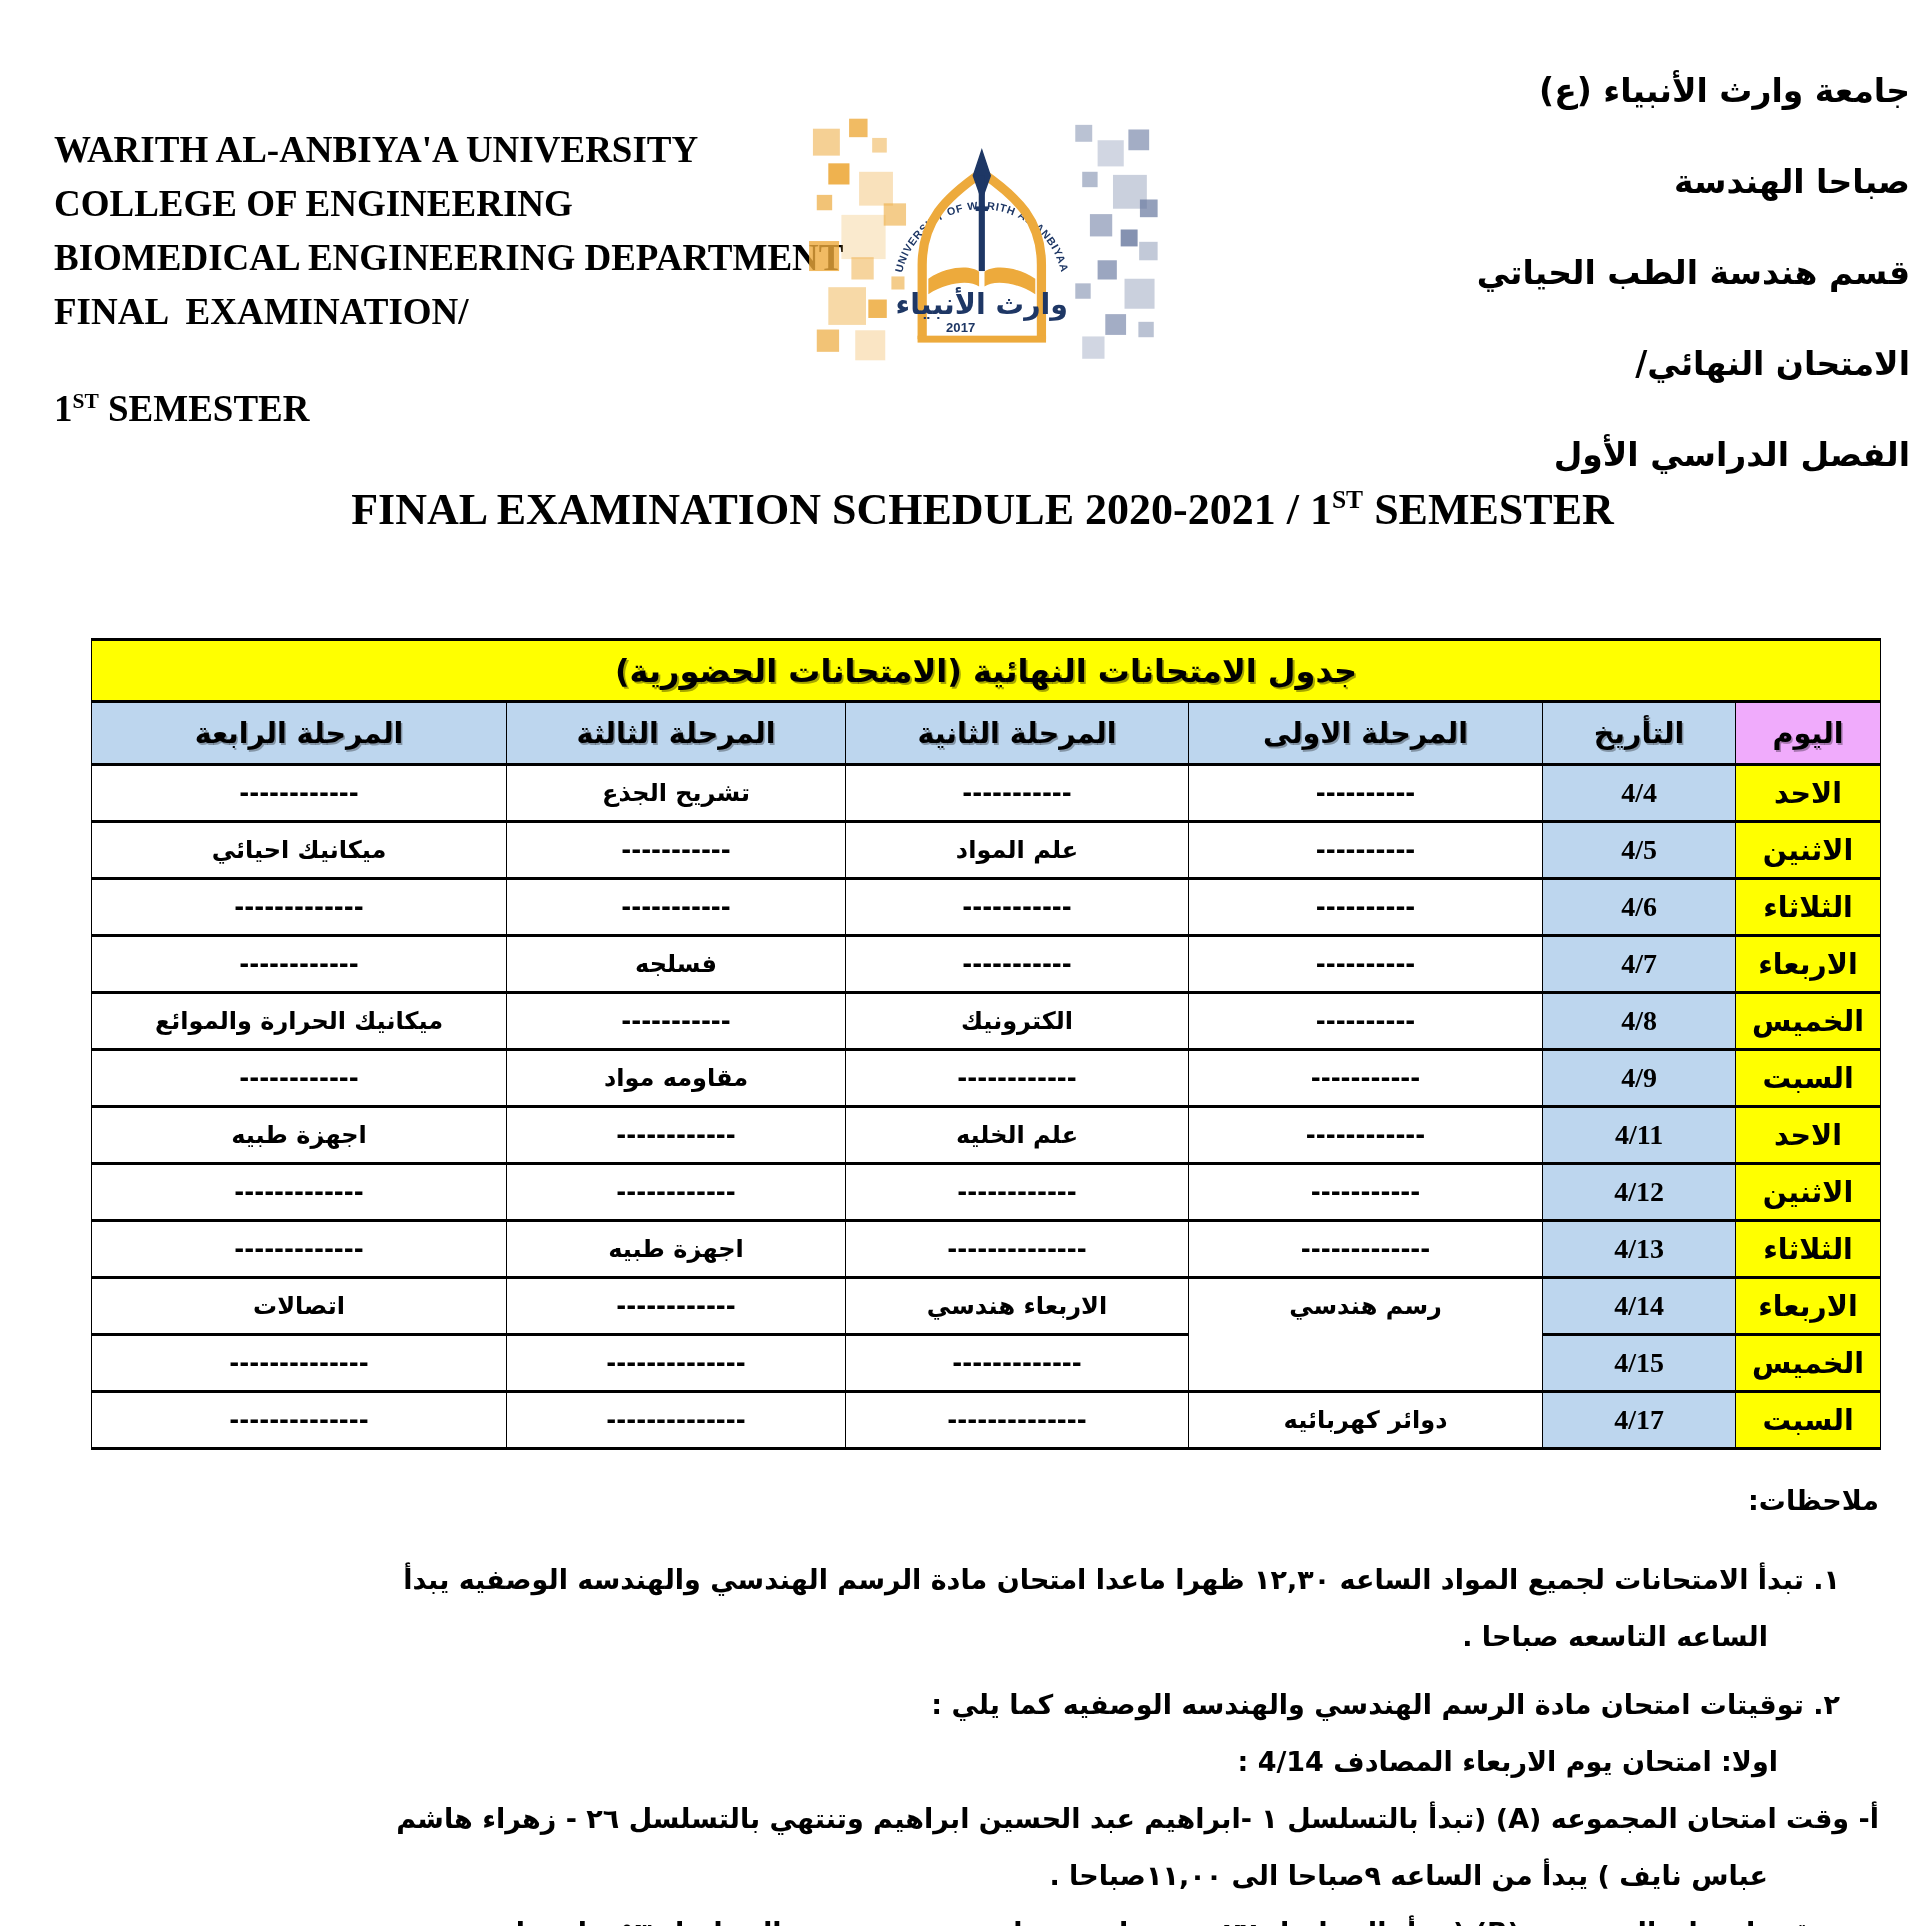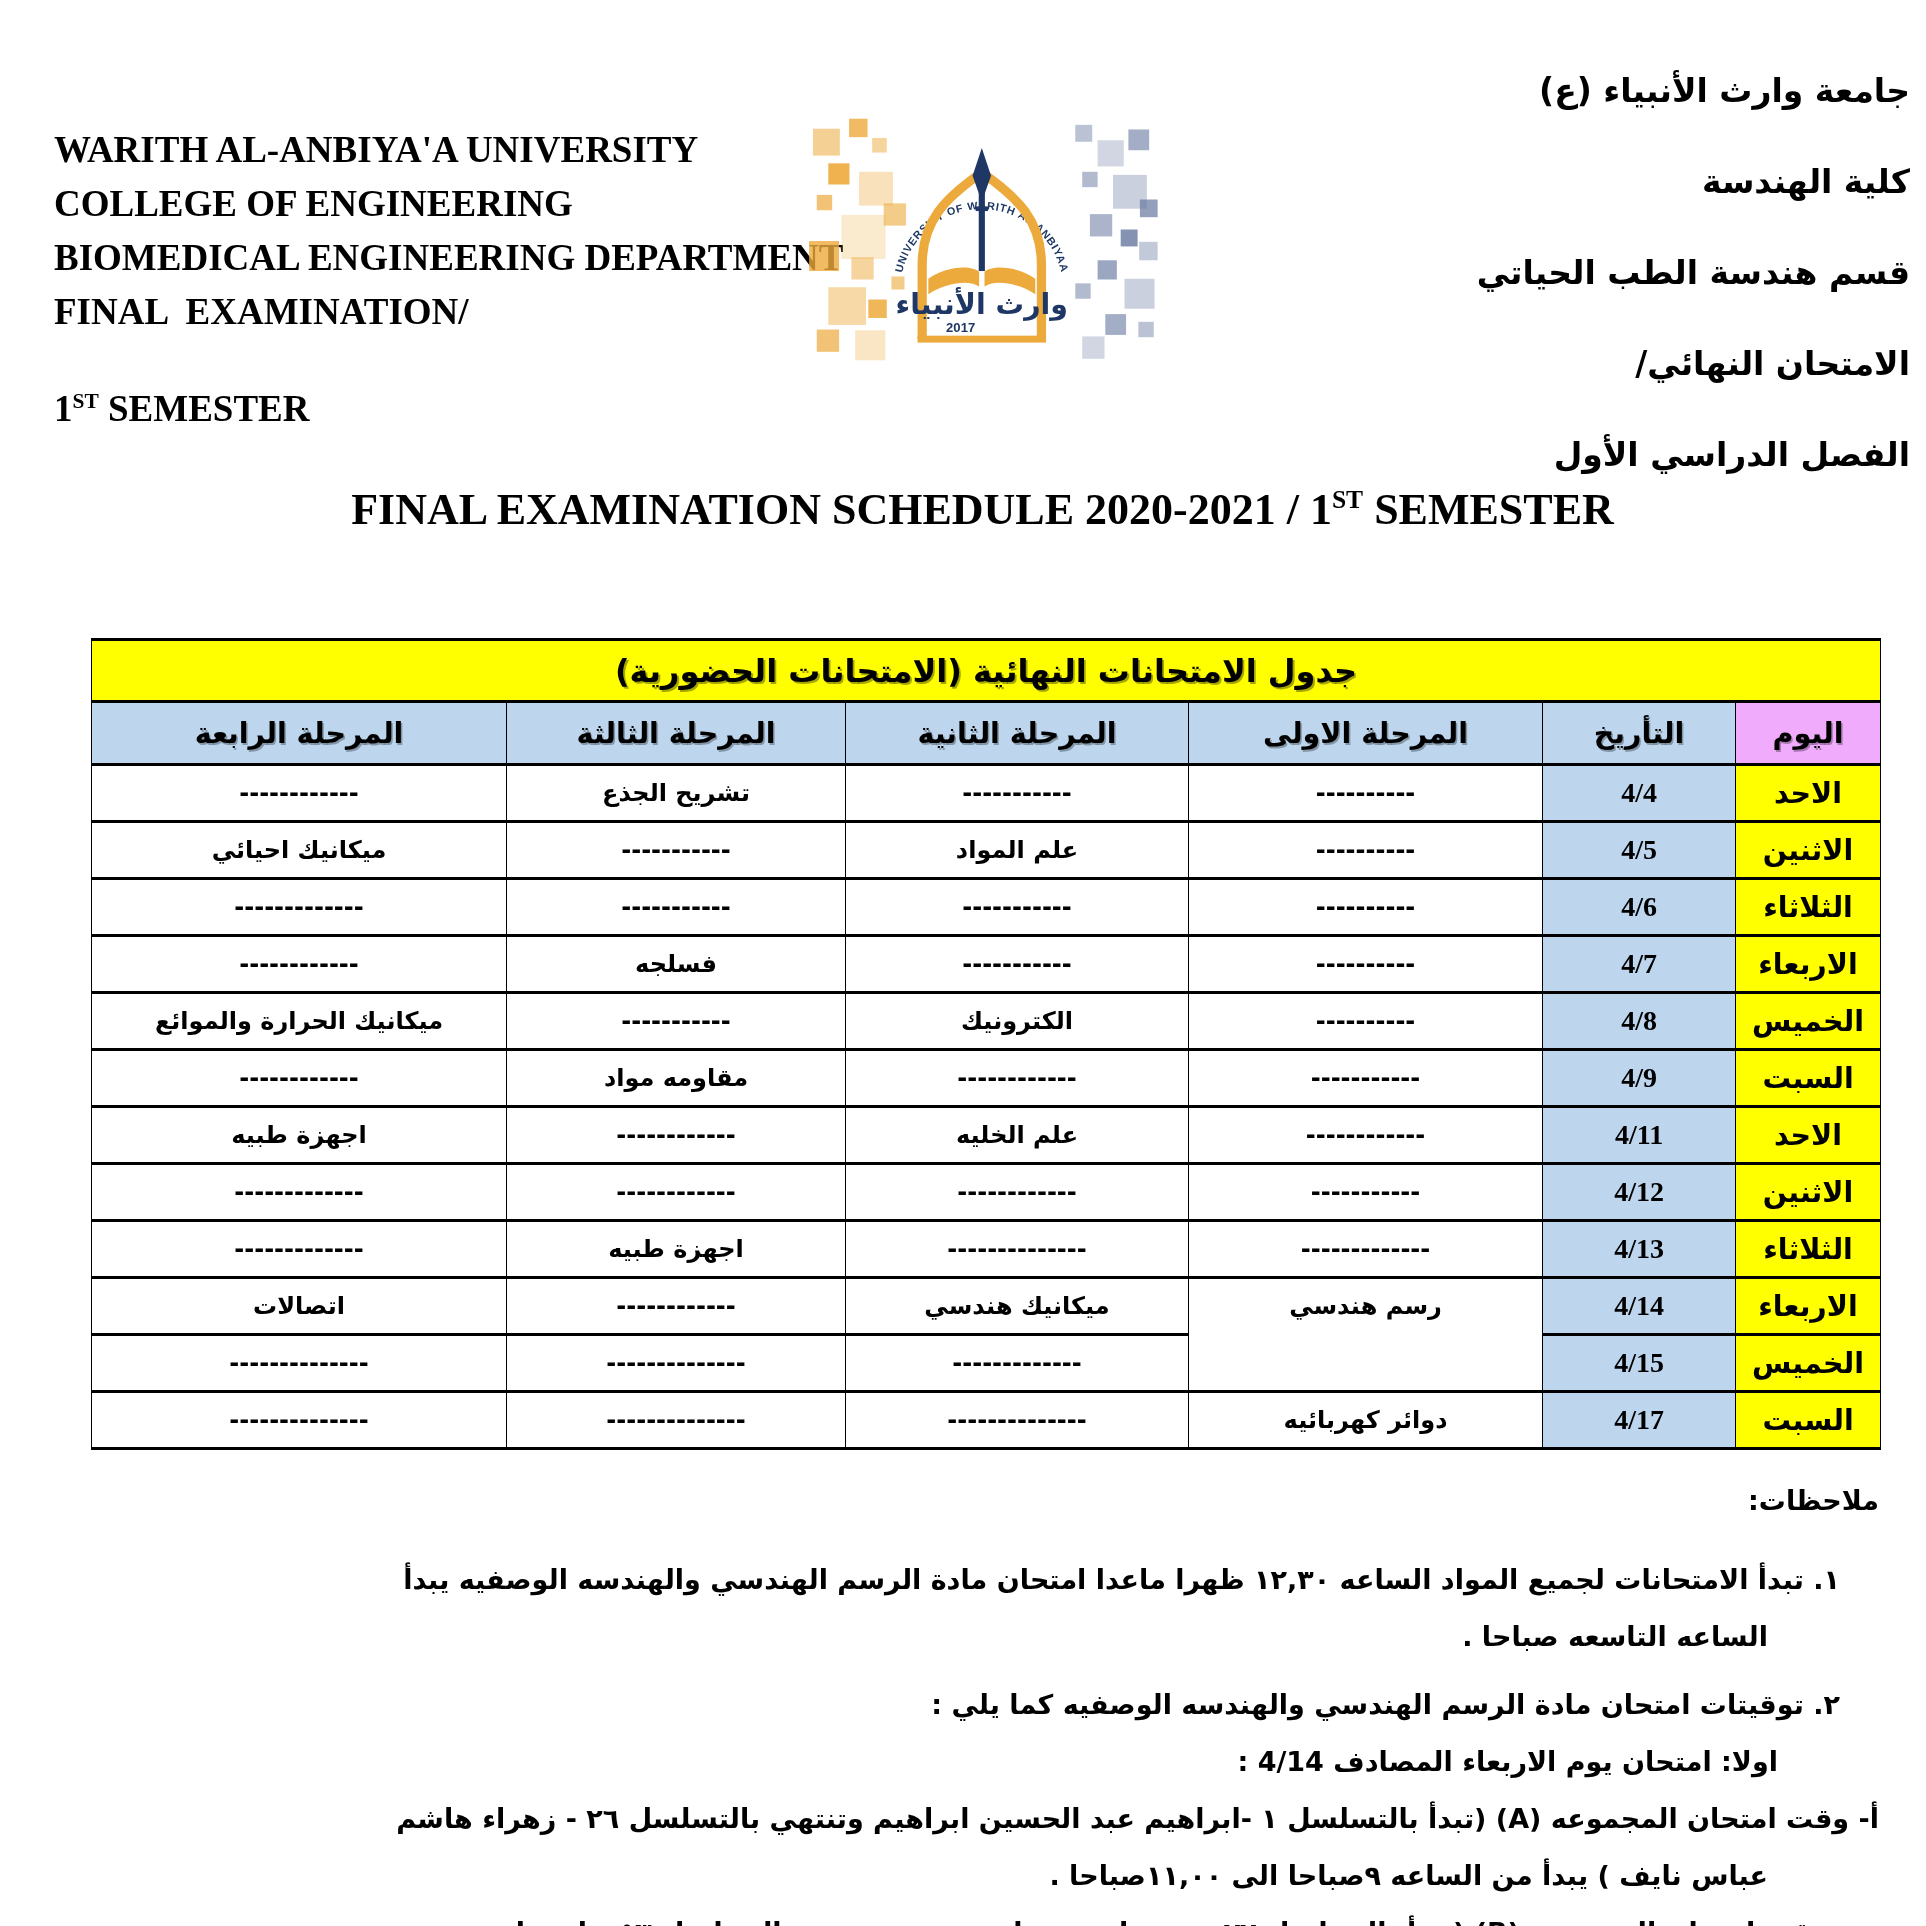--- a/index.html
+++ b/index.html
@@ -116,21 +116,21 @@
         <path d="M596 428 C542 392 482 394 464 410 L464 448 C486 432 542 434 596 468 Z"></path>
       </g>
 
       <text x="457" y="520" text-anchor="middle" font-family="DejaVu Sans, sans-serif" font-size="74" font-weight="bold" fill="#1e3765" direction="rtl">وارث الأنبياء</text>
       <text x="402" y="566" text-anchor="middle" font-family="Liberation Sans, sans-serif" font-size="34" font-weight="bold" fill="#1e3765">2017</text>
     </svg>
   </div>
 
   <div class="ar-block">
     <div>جامعة وارث الأنبياء (ع)</div>
-    <div>كلية الهندسة</div>
+    <div>صباحا الهندسة</div>
     <div>قسم هندسة الطب الحياتي</div>
     <div>الامتحان النهائي/</div>
     <div>الفصل الدراسي الأول</div>
   </div>
 
   <div class="title"><span>FINAL EXAMINATION SCHEDULE 2020-2021 / 1</span><span class="sup">ST</span><span> SEMESTER</span></div>
 
   <table class="exam-table" dir="rtl">
     <colgroup>
       <col style="width:145px">
@@ -221,21 +221,21 @@
       <td class="date">4/13</td>
       <td class="subj">-------------</td>
       <td class="subj">--------------</td>
       <td class="subj">اجهزة طبيه</td>
       <td class="subj">-------------</td>
     </tr>
     <tr>
       <td class="day">الاربعاء</td>
       <td class="date">4/14</td>
       <td class="subj merge" rowspan="2">رسم هندسي</td>
-      <td class="subj">ميكانيك هندسي</td>
+      <td class="subj">الاربعاء هندسي</td>
       <td class="subj">------------</td>
       <td class="subj">اتصالات</td>
     </tr>
     <tr>
       <td class="day">الخميس</td>
       <td class="date">4/15</td>
       <td class="subj">-------------</td>
       <td class="subj">--------------</td>
       <td class="subj">--------------</td>
     </tr>

